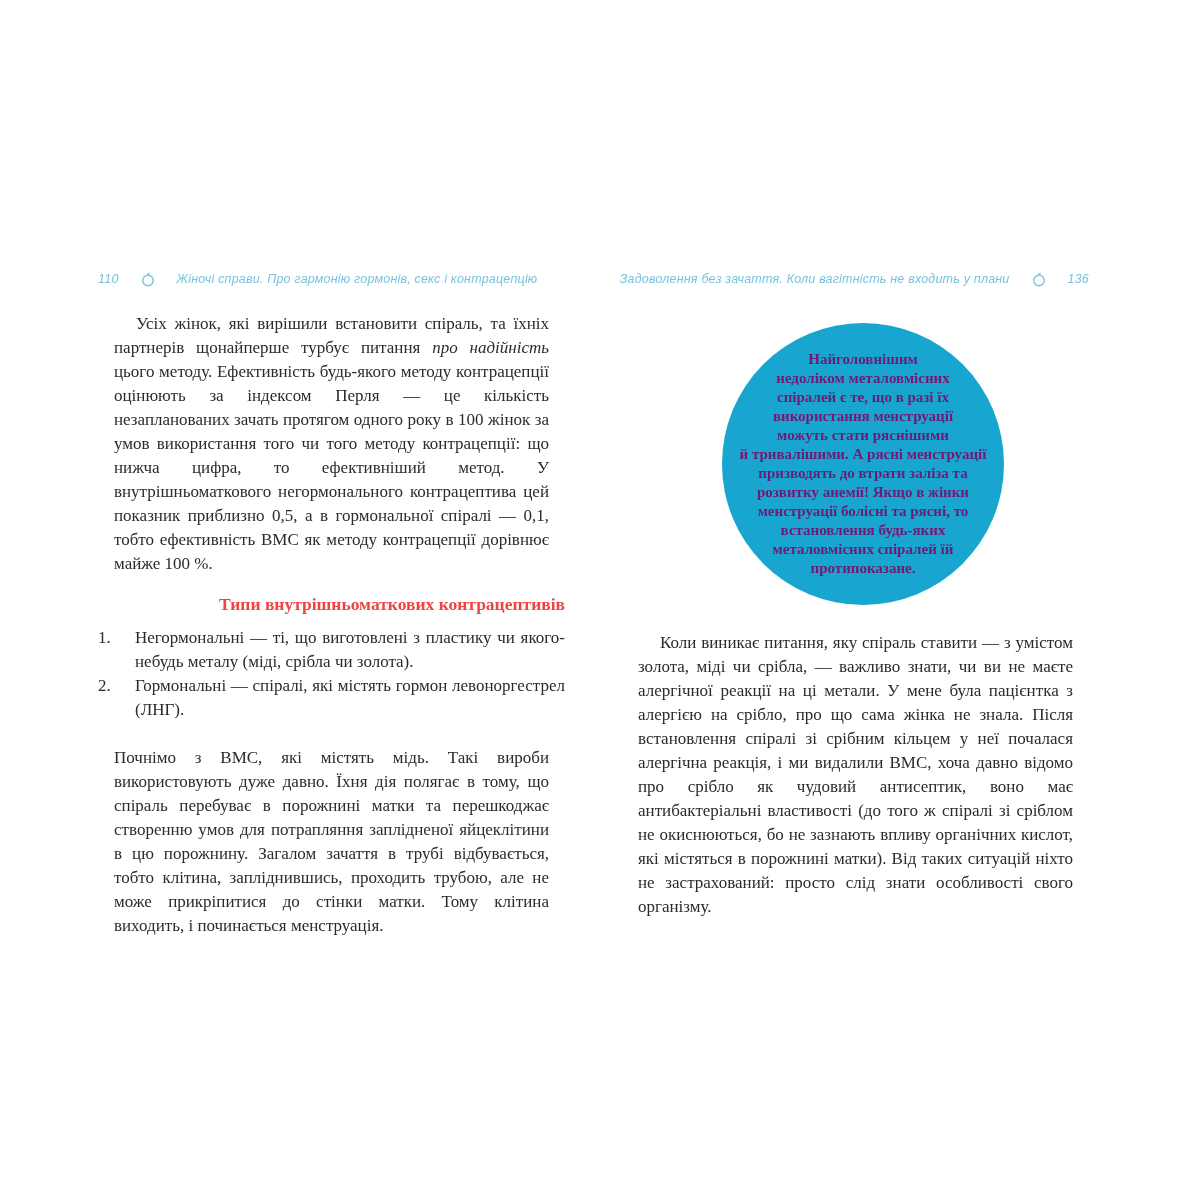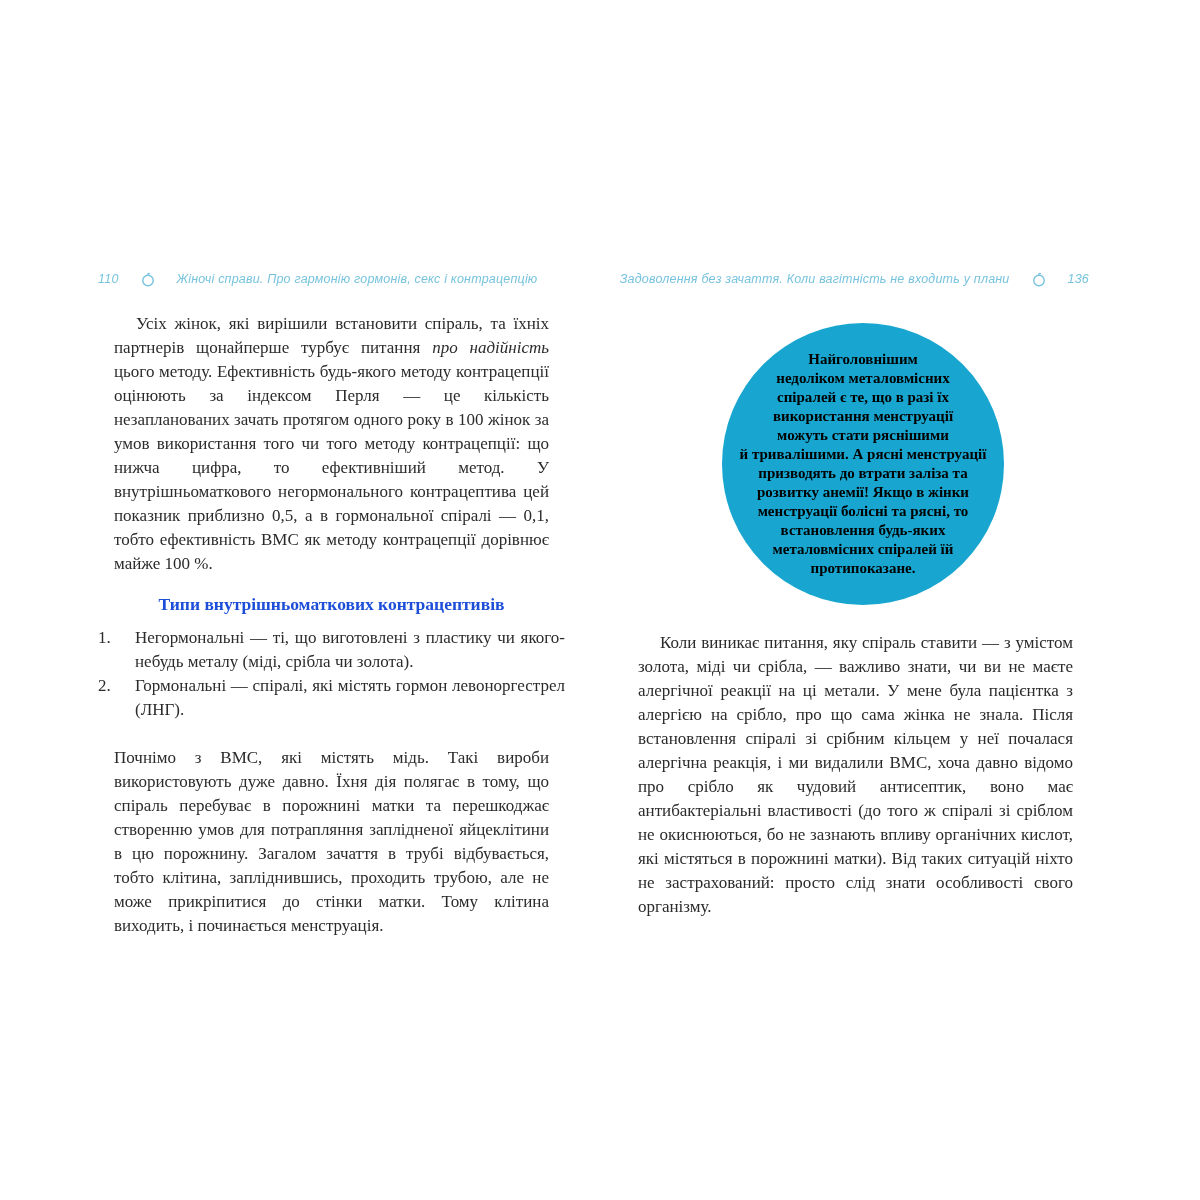--- a/index.html
+++ b/index.html
@@ -47,22 +47,22 @@
     text-align: justify;
   }
   .para { margin: 16px; }
   .para--indent { text-indent: 22px; }
   .italic { font-style: italic; }
 
   .section-heading {
     margin: 8px 0 10px 0;
     font-size: 17.5px;
     font-weight: bold;
-    color: #1d4ed8;
-    text-align: center;
+    color: #ef4444;
+    text-align: right;
   }
 
   .numbered-list { margin: 0 0 24px 0; }
   .list-item { display: flex; }
   .list-item .num {
     flex: 0 0 22px;
     text-align: left;
   }
   .list-item .txt {
     flex: 1 1 auto;
@@ -78,21 +78,21 @@
     border-radius: 50%;
     background: #18a6d0;
     display: flex;
     align-items: center;
     justify-content: center;
   }
   .callout-text {
     font-size: 15px;
     line-height: 19px;
     font-weight: bold;
-    color: #000000;
+    color: #701a75;
     text-align: center;
     white-space: pre-line;
   }
 </style>
 </head>
 <body>
 
 <div class="spread">
 
   <div class="page page--left">

